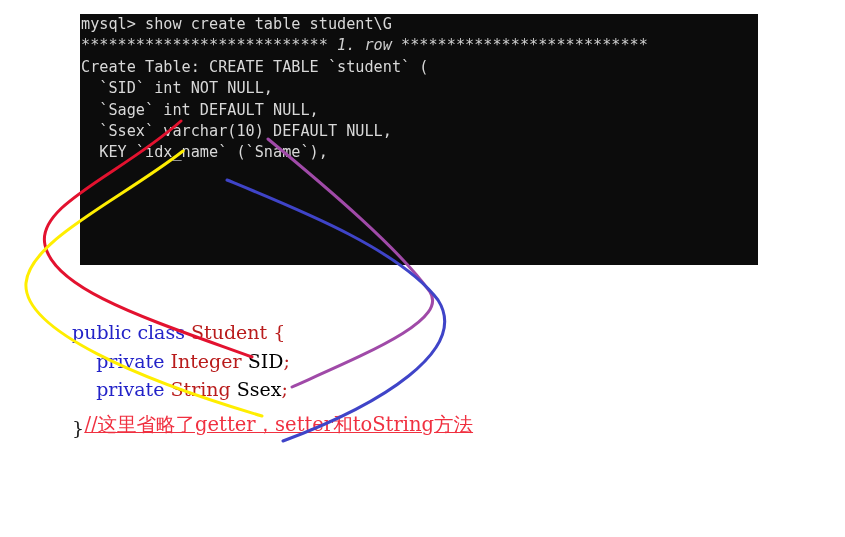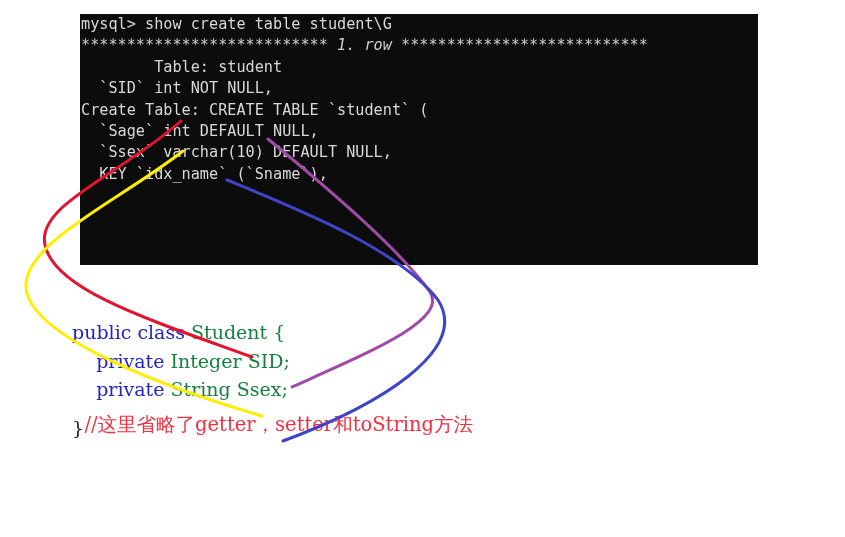--- a/index.html
+++ b/index.html
@@ -48,23 +48,23 @@
     width: 700px;
   }
   .code-line {
     font-family: "DejaVu Serif", "Liberation Serif", serif;
     font-size: 19px;
     line-height: 28.6px;
     white-space: pre;
     color: #151515;
   }
   .kw   { color: #2323c8; }
-  .fld  { color: #15803d; }
-  .cmt  { color: #f03040; }
-  .plain{ color: #15803d; margin-top: 46px; }
+  .fld  { color: #000000; }
+  .cmt  { color: #f03040; text-decoration: underline; }
+  .plain{ color: #b91c1c; margin-top: 46px; }
   .code-line.comment {
     font-size: 19.5px;
     line-height: 30px;
     padding-top: 6px;
   }
   .code-line.brace-close {
     margin-top: -26px;
   }
 
   
@@ -77,23 +77,22 @@
   }
 </style>
 </head>
 <body>
 
 <div id="screen">
 
   <div id="terminal">
     <div class="term-line">mysql&gt; show create table student\G</div>
     <div class="term-line stars">*************************** 1. row ***************************</div>
-    <div class="term-line">        Table: student</div>
+    <div class="term-line">Create Table: CREATE TABLE `student` (</div>
     <div class="term-line">  `SID` int NOT NULL,</div>
-    <div class="term-line">Create Table: CREATE TABLE `student` (</div>
     <div class="term-line">  `Sage` int DEFAULT NULL,</div>
     <div class="term-line">  `Ssex` varchar(10) DEFAULT NULL,</div>
     <div class="term-line">  KEY `idx_name` (`Sname`),</div>
   </div>
 
   <div id="code">
 
     <div class="code-line"><span class="kw">public class</span><span class="plain"> Student {</span></div>
 
     <div class="code-line">    <span class="kw">private</span><span class="plain"> Integer </span><span class="fld">SID</span><span class="plain">;</span></div>

